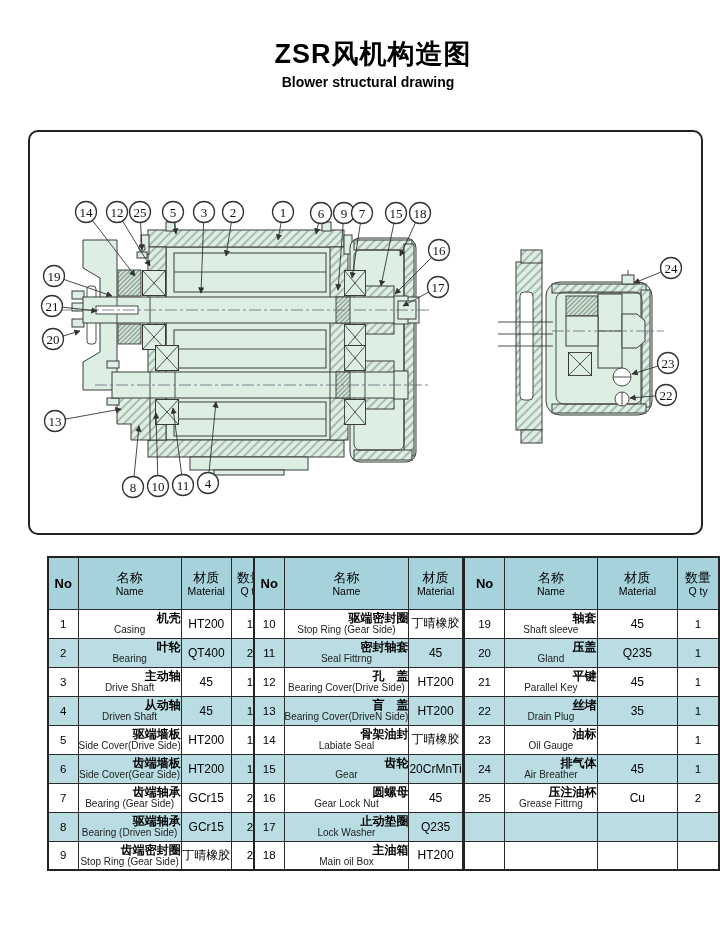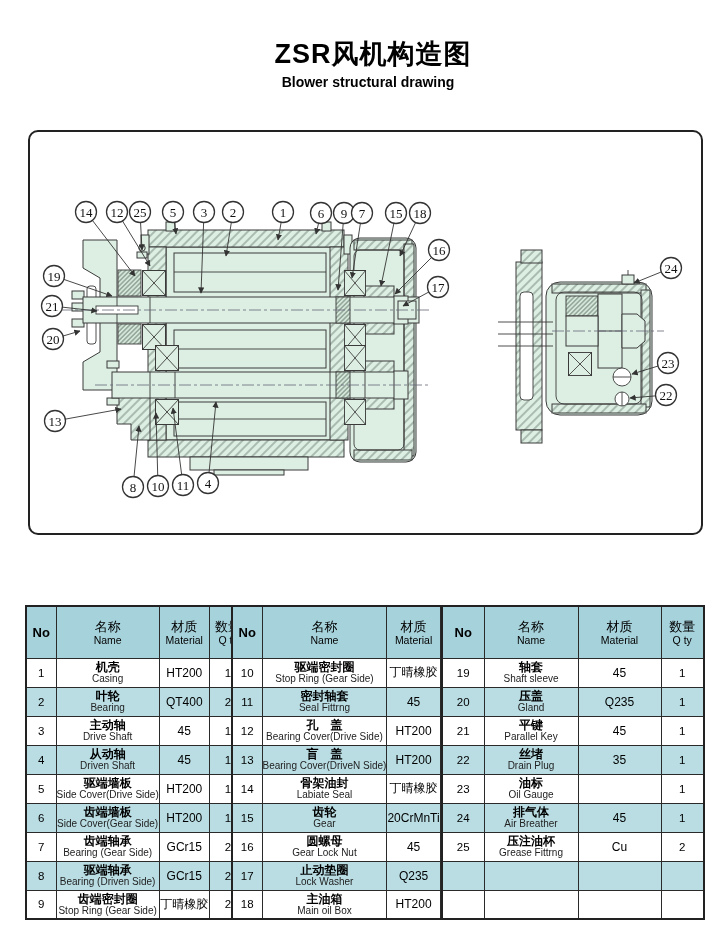--- a/index.html
+++ b/index.html
@@ -23,32 +23,32 @@
   .wg{fill:#ffffff;stroke:var(--line);stroke-width:0.9;}
   .hatch{fill:url(#h1);stroke:var(--line);stroke-width:1;}
   .hatch2{fill:url(#h2);stroke:var(--line);stroke-width:0.9;}
   .ln{stroke:var(--line);stroke-width:0.9;fill:none;}
   .lnonly{fill:none;stroke:var(--line);stroke-width:0.9;}
   .cl{stroke:#667;stroke-width:0.8;stroke-dasharray:12 3 3 3;fill:none;}
   .leader{stroke:#333;stroke-width:0.9;fill:none;}
   .balloon{fill:#fff;stroke:#333;stroke-width:1.3;}
   .balloon-num{font:13px "Liberation Serif",serif;text-anchor:middle;fill:#111;}
   
-  .ptable{position:absolute;top:605px;border-collapse:collapse;border:2px solid #222;
-          table-layout:fixed;background:#fff;}
+  .ptable{position:absolute;top:556px;border-collapse:collapse;border:2px solid #222;
+          table-layout:fixed;background:#fff;margin-left:22px;}
   #t1{left:25px;} #t2{left:231px;} #t3{left:441px;}
   .ptable td{border:1px solid #2a2a2a;text-align:center;vertical-align:middle;
              padding:0;overflow:hidden;}
   .ptable thead td{background:var(--header-blue);height:52px;}
   .ptable tbody tr{height:29px;}
   .ptable tbody tr.alt td{background:var(--row-blue);}
   .hzh{font-size:13px;font-weight:normal;line-height:15px;}
   .hen{font-size:10.5px;line-height:12px;}
   .hno{font-size:13px;font-weight:bold;}
-  .zh{font-size:12px;font-weight:bold;line-height:13px;white-space:nowrap;}
+  .zh{font-size:12px;font-weight:bold;line-height:13px;white-space:nowrap;text-align:right;}
   .en{font-size:10px;line-height:10px;color:#222;white-space:nowrap;}
   .num{font-size:11.5px;}
   .mat{font-size:12px;white-space:nowrap;}
 </style>
 </head>
 <body>
 
 <div class="title">ZSR风机构造图</div>
 <div class="subtitle">Blower structural drawing</div>
 

